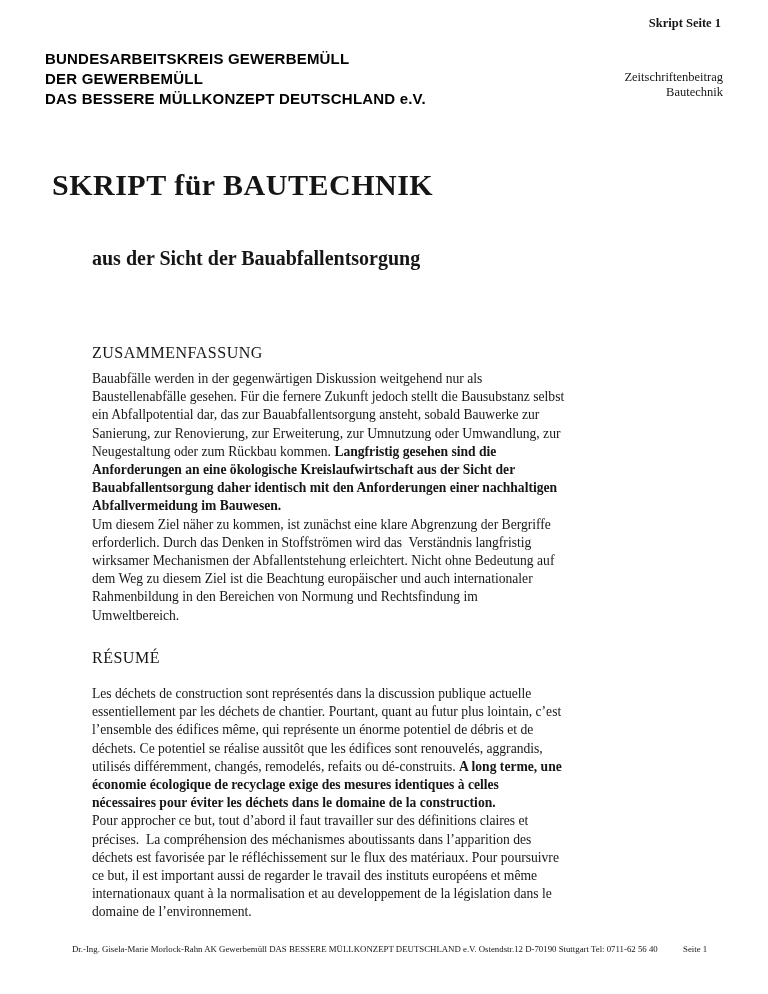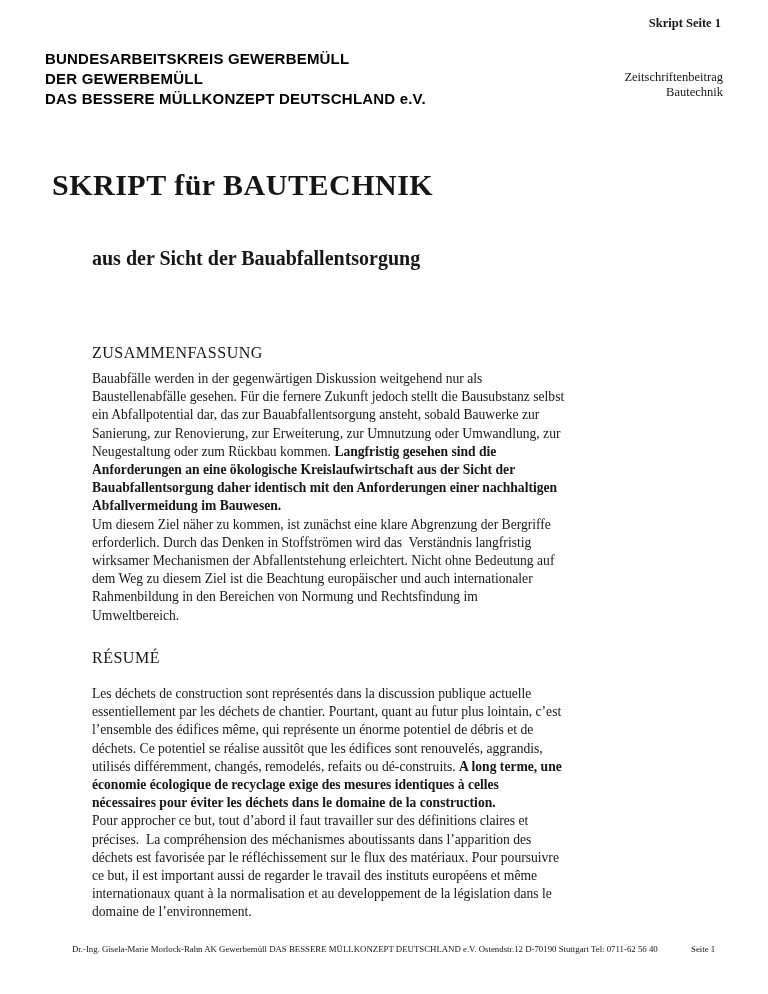--- a/index.html
+++ b/index.html
@@ -83,21 +83,20 @@
     top: 944px;
     left: 72px;
     font-size: 8.8px;
     white-space: nowrap;
   }
   .footer-page {
     top: 944px;
     left: 683px;
     font-size: 8.8px;
     white-space: nowrap;
-    margin-left: 8px;
   }
 </style>
 </head>
 <body>
 
 <div class="abs page-ref">Skript Seite 1</div>
 
 <div class="abs org-block">
   <div>BUNDESARBEITSKREIS  GEWERBEMÜLL</div>
   <div>DER GEWERBEMÜLL</div>

